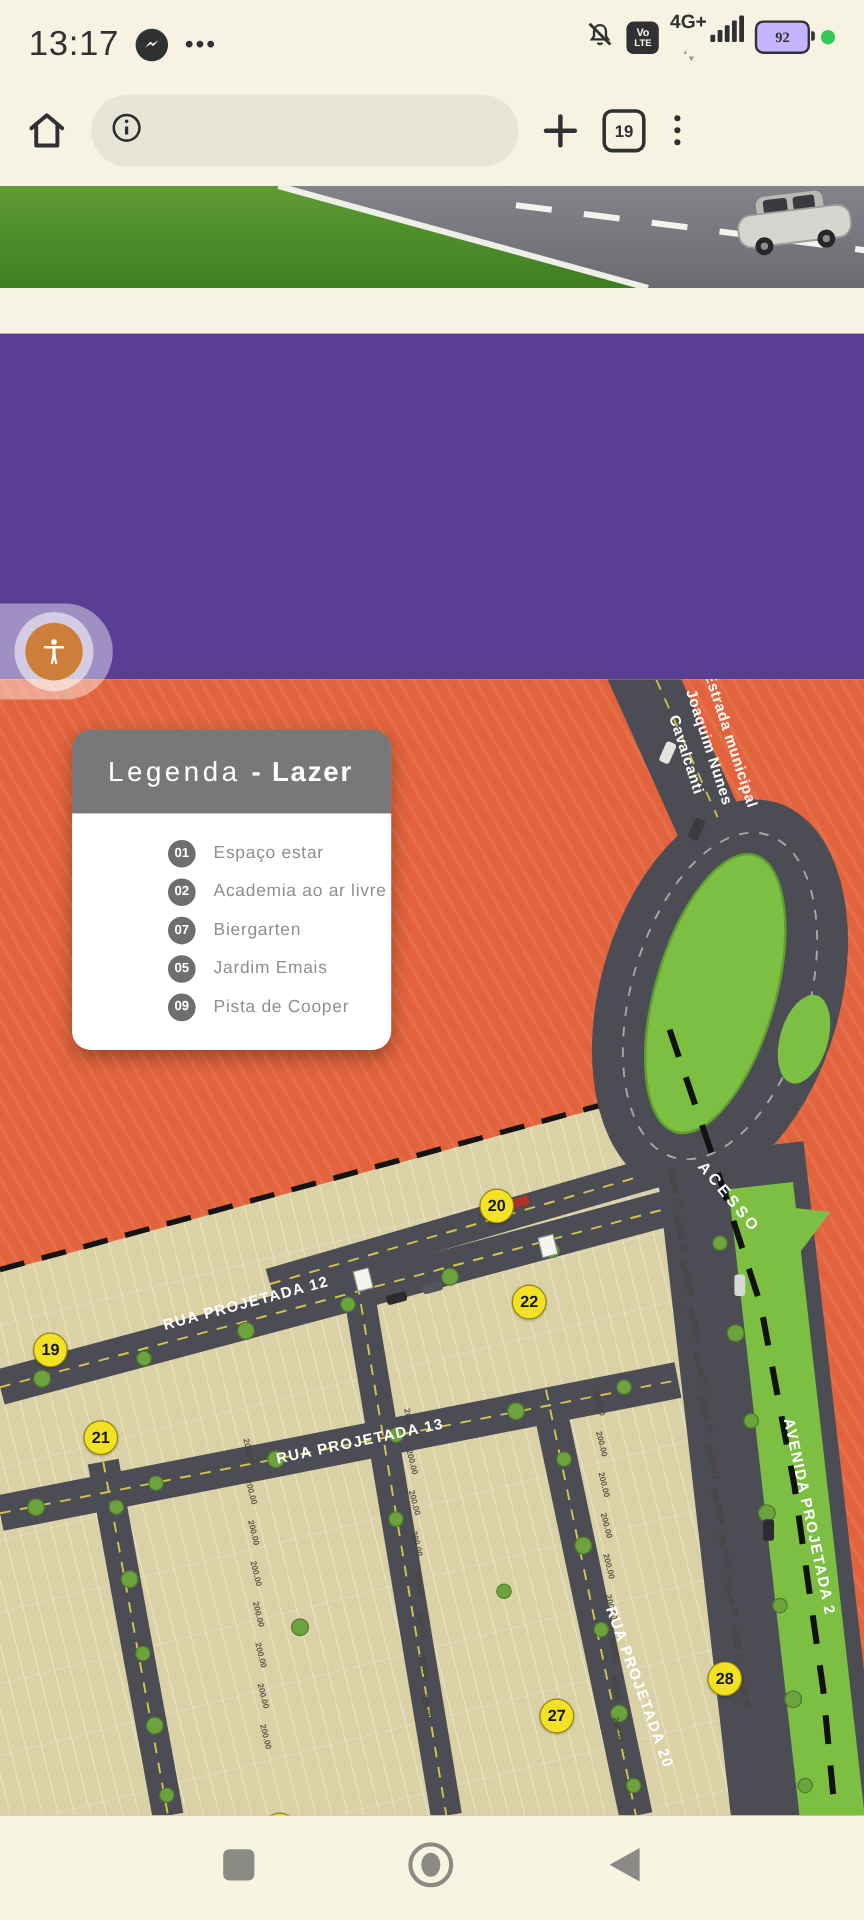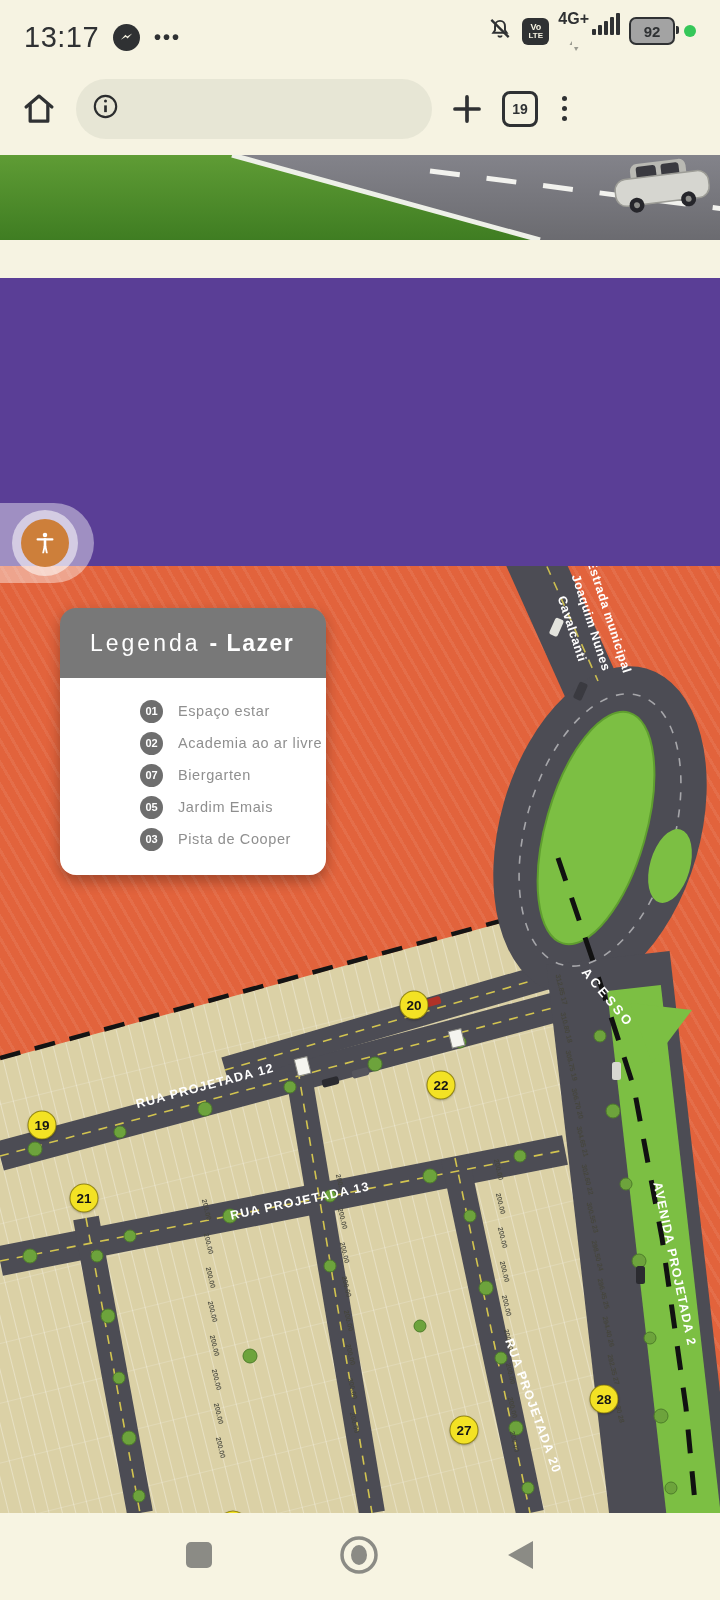--- a/index.html
+++ b/index.html
@@ -15,21 +15,21 @@
   .sb-dots{font-size:20px;letter-spacing:2px;font-weight:700;}
   .volte{width:27px;height:27px;border-radius:6px;background:#2f3133;color:#f6f3e2;display:flex;flex-direction:column;align-items:center;justify-content:center;line-height:1;}
   .volte span:first-child{font-size:9px;font-weight:700;}
   .volte span:last-child{font-size:8px;font-weight:700;}
   .net{display:flex;align-items:flex-start;gap:3px;}
   .net-type{font-size:16px;font-weight:700;}
   .net-col{display:flex;flex-direction:column;align-items:center;}
   .updown{display:flex;flex-direction:column;gap:1px;margin-top:12px;}
   .bars{display:flex;align-items:flex-end;gap:2px;height:22px;margin-top:3px;}
   .bars i{display:block;width:4px;background:#2f3133;border-radius:1px;}
-  .battery{position:relative;width:42px;height:24px;border:2.5px solid #2f3133;border-radius:7px;display:flex;align-items:center;justify-content:center;font-size:15px;font-weight:700;background:#a3a3a3;}
+  .battery{position:relative;width:42px;height:24px;border:2.5px solid #2f3133;border-radius:7px;display:flex;align-items:center;justify-content:center;font-size:12px;font-weight:700;background:#c4b5fd;font-family:Liberation Serif, serif;}
   .battery:after{content:"";position:absolute;right:-6px;top:7px;width:3px;height:8px;background:#2f3133;border-radius:0 2px 2px 0;}
   .green-dot{width:12px;height:12px;border-radius:50%;background:#35c759;}
 
   
   .toolbar{position:absolute;top:62px;left:0;width:720px;height:93px;display:flex;align-items:center;padding:0 20px;box-sizing:border-box;gap:18px;}
   .url-pill{flex:0 0 auto;width:356px;height:60px;border-radius:30px;background:#e7e6d5;display:flex;align-items:center;padding:0 16px;box-sizing:border-box;gap:10px;}
   .url-text{font-size:26px;color:#2b2d2e;white-space:nowrap;overflow:hidden;}
   .tb-icon{display:flex;align-items:center;justify-content:center;}
   .tab-counter{width:30px;height:30px;border:3px solid #2f3133;border-radius:8px;display:flex;align-items:center;justify-content:center;font-size:14px;font-weight:700;color:#2f3133;}
   .kebab{display:flex;flex-direction:column;gap:5px;margin-left:6px;}
@@ -309,21 +309,21 @@
           </div>
           <div class="legend-item">
             <span class="legend-num">07</span>
             <span class="legend-label">Biergarten</span>
           </div>
           <div class="legend-item">
             <span class="legend-num">05</span>
             <span class="legend-label">Jardim Emais</span>
           </div>
           <div class="legend-item">
-            <span class="legend-num">03</span>
+            <span class="legend-num">09</span>
             <span class="legend-label">Pista de Cooper</span>
           </div>
         </div>
     </div>
 
     <div class="map-label lbl-estrada">
       <div>Estrada municipal</div>
       <div>Joaquim Nunes</div>
       <div>Cavalcanti</div>
     </div>

